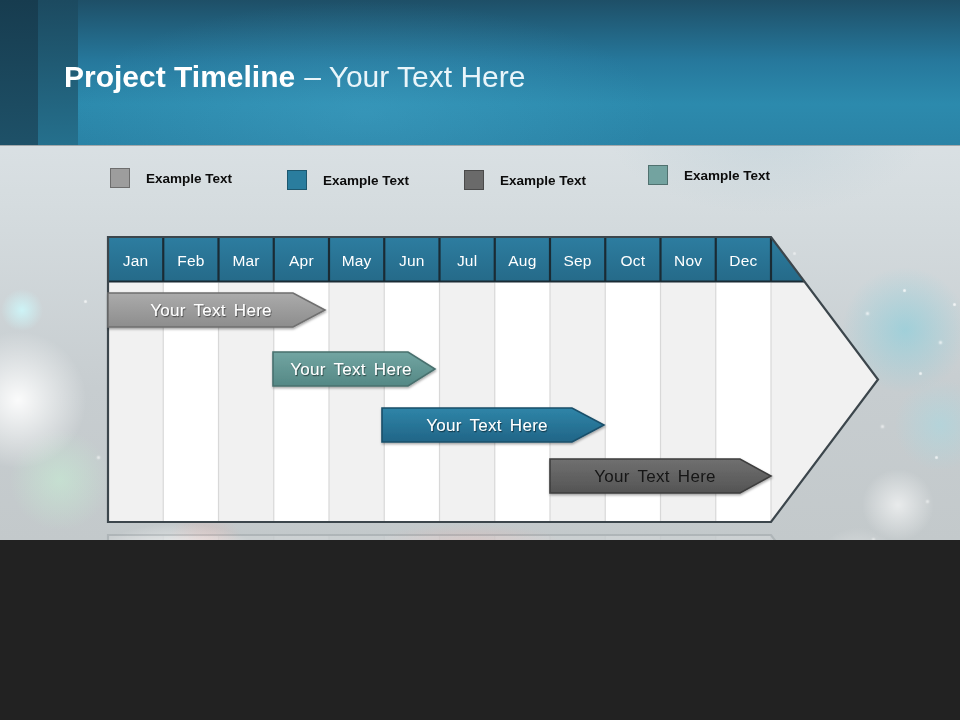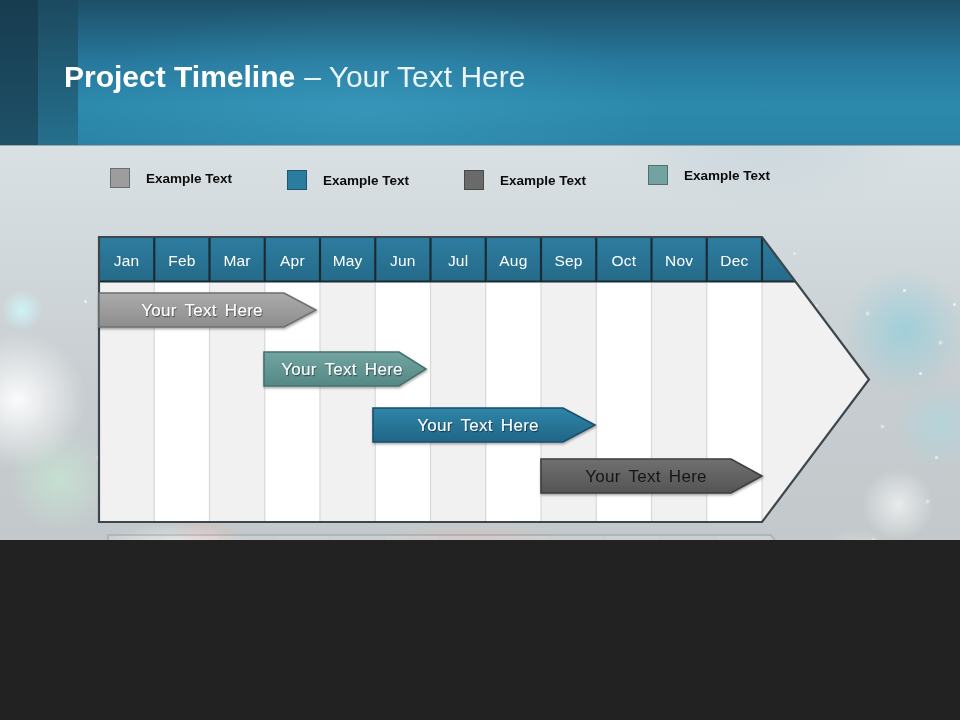--- a/index.html
+++ b/index.html
@@ -53,21 +53,21 @@
   
   .legend{position:absolute;inset:0;z-index:4;pointer-events:none;}
   .legend-item{position:absolute;display:flex;align-items:center;}
   .li1{left:110px;top:168px;}
   .li2{left:287px;top:170px;}
   .li3{left:464px;top:170px;}
   .li4{left:648px;top:165px;}
   .swatch{width:20px;height:20px;border:1px solid rgba(0,0,0,.3);box-sizing:border-box;flex:0 0 auto;}
   .legend-label{margin-left:16px;font-size:13.5px;font-weight:700;color:#0c0c0c;white-space:nowrap;}
   
-  .timeline{position:absolute;left:96px;top:235px;width:780px;height:292px;z-index:4;}
+  .timeline{position:absolute;left:105px;top:235px;width:780px;height:292px;z-index:4;}
   svg text{font-family:"Liberation Sans","DejaVu Sans",sans-serif;}
   .month{font-size:15.5px;letter-spacing:.2px;}
   .task-text{font-size:17px;word-spacing:3px;letter-spacing:.3px;}
   
   .reflection{position:absolute;left:105px;top:530px;width:780px;height:96px;z-index:3;
     overflow:hidden;opacity:.17;filter:blur(.4px);
     -webkit-mask-image:linear-gradient(to bottom, rgba(0,0,0,.95), rgba(0,0,0,0) 88%);
     mask-image:linear-gradient(to bottom, rgba(0,0,0,.95), rgba(0,0,0,0) 88%);
   }
   .reflection svg{display:block;transform:scaleY(-1);transform-origin:center;}

